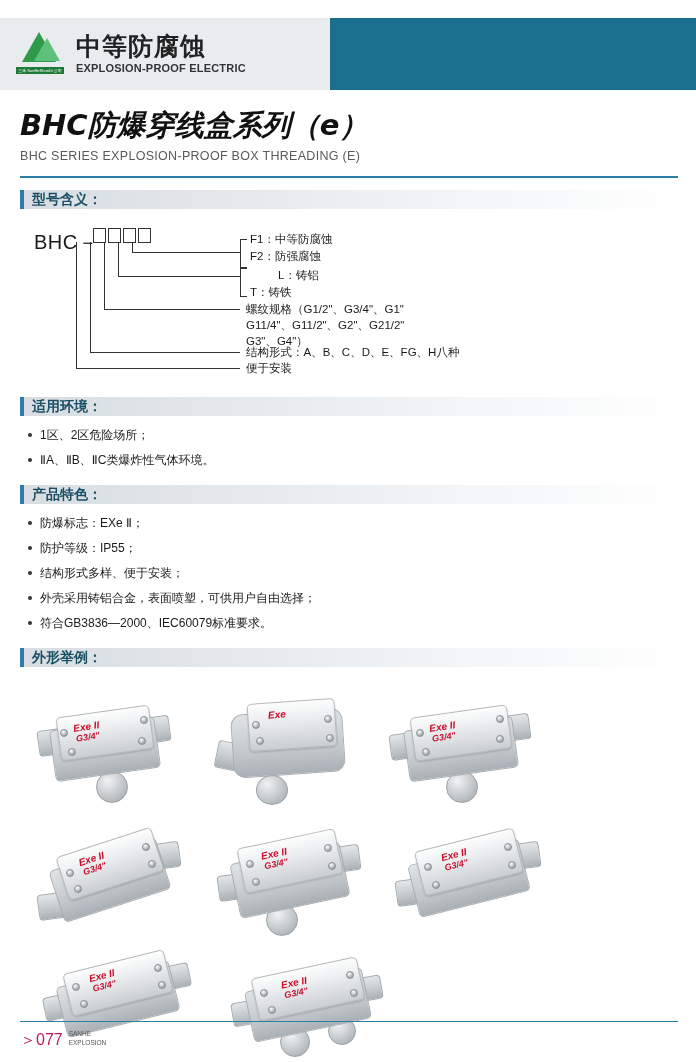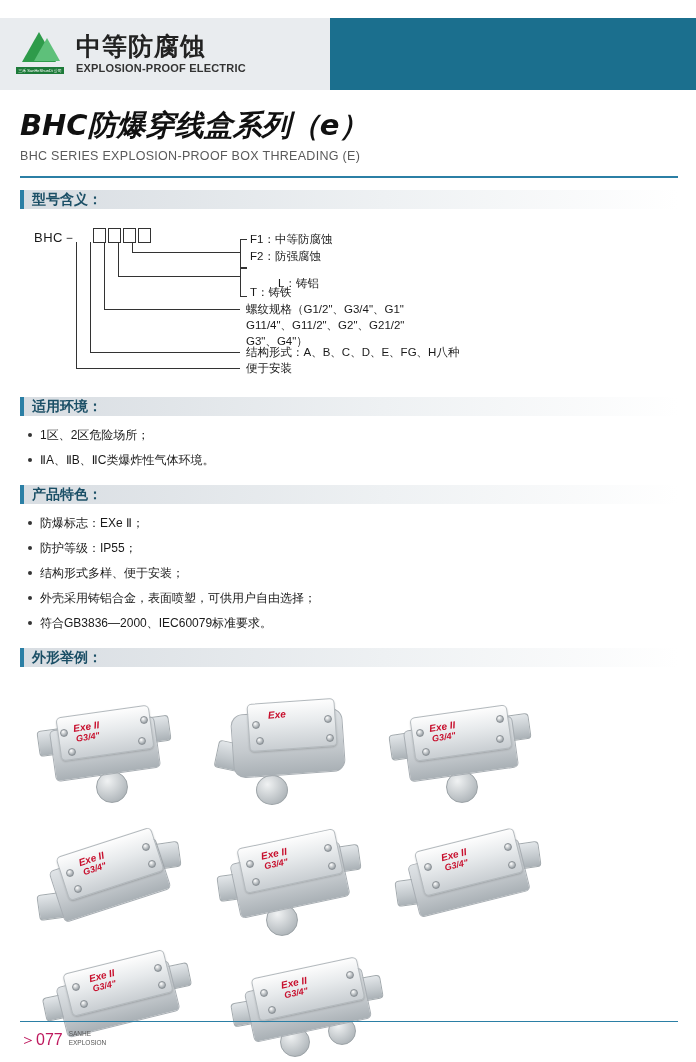--- a/index.html
+++ b/index.html
@@ -160,21 +160,21 @@
     position: relative;
     margin: 6px 18px 0 20px;
     height: 170px;
     font-size: 11.5px;
     color: #1a1a1a;
   }
   .model-code {
     position: absolute;
     left: 14px;
     top: 14px;
-    font-size: 13px;
+    font-size: 20px;
     letter-spacing: 0.5px;
   }
   .boxrow {
     position: absolute;
     left: 73px;
     top: 13px;
     display: flex;
     gap: 2px;
   }
   .boxrow i {
@@ -365,21 +365,21 @@
 
   <div class="mline" style="left:56px; top:27px; width:1px; height:126px;"></div>
   <div class="mline" style="left:56px; top:153px; width:164px; height:1px;"></div>
 
   <div class="brace" style="left:220px; top:24px; height:28px;"></div>
 
   <div class="brace" style="left:220px; top:52px; height:28px;"></div>
 
   <div class="mtext" style="left:230px; top:16px;">F1：中等防腐蚀</div>
   <div class="mtext" style="left:230px; top:33px;">F2：防强腐蚀</div>
-  <div class="mtext" style="left:230px; top:60px;padding-left:28px;">L：铸铝</div>
+  <div class="mtext" style="left:230px; top:52px;padding-left:28px;">L：铸铝</div>
   <div class="mtext" style="left:230px; top:69px;">T：铸铁</div>
   <div class="mtext" style="left:226px; top:86px;">螺纹规格（G1/2"、G3/4"、G1"</div>
   <div class="mtext" style="left:226px; top:102px;">G11/4"、G11/2"、G2"、G21/2"</div>
   <div class="mtext" style="left:226px; top:118px;">G3"、G4"）</div>
   <div class="mtext" style="left:226px; top:129px;">结构形式：A、B、C、D、E、FG、H八种</div>
   <div class="mtext" style="left:226px; top:145px;">便于安装</div>
 </div>
 
 <div class="sec-bar">
   <span>适用环境：</span>

